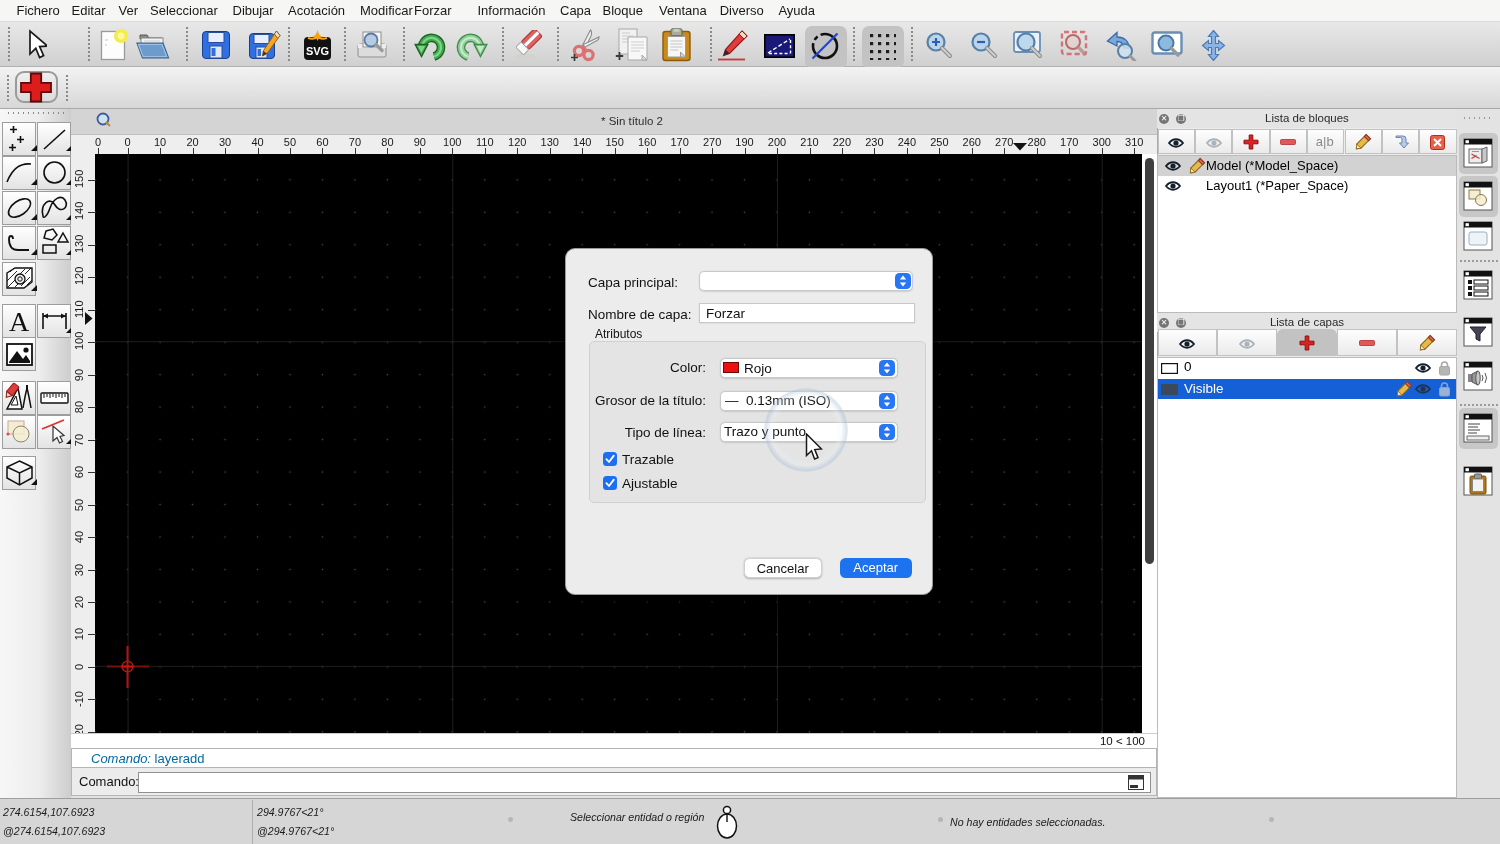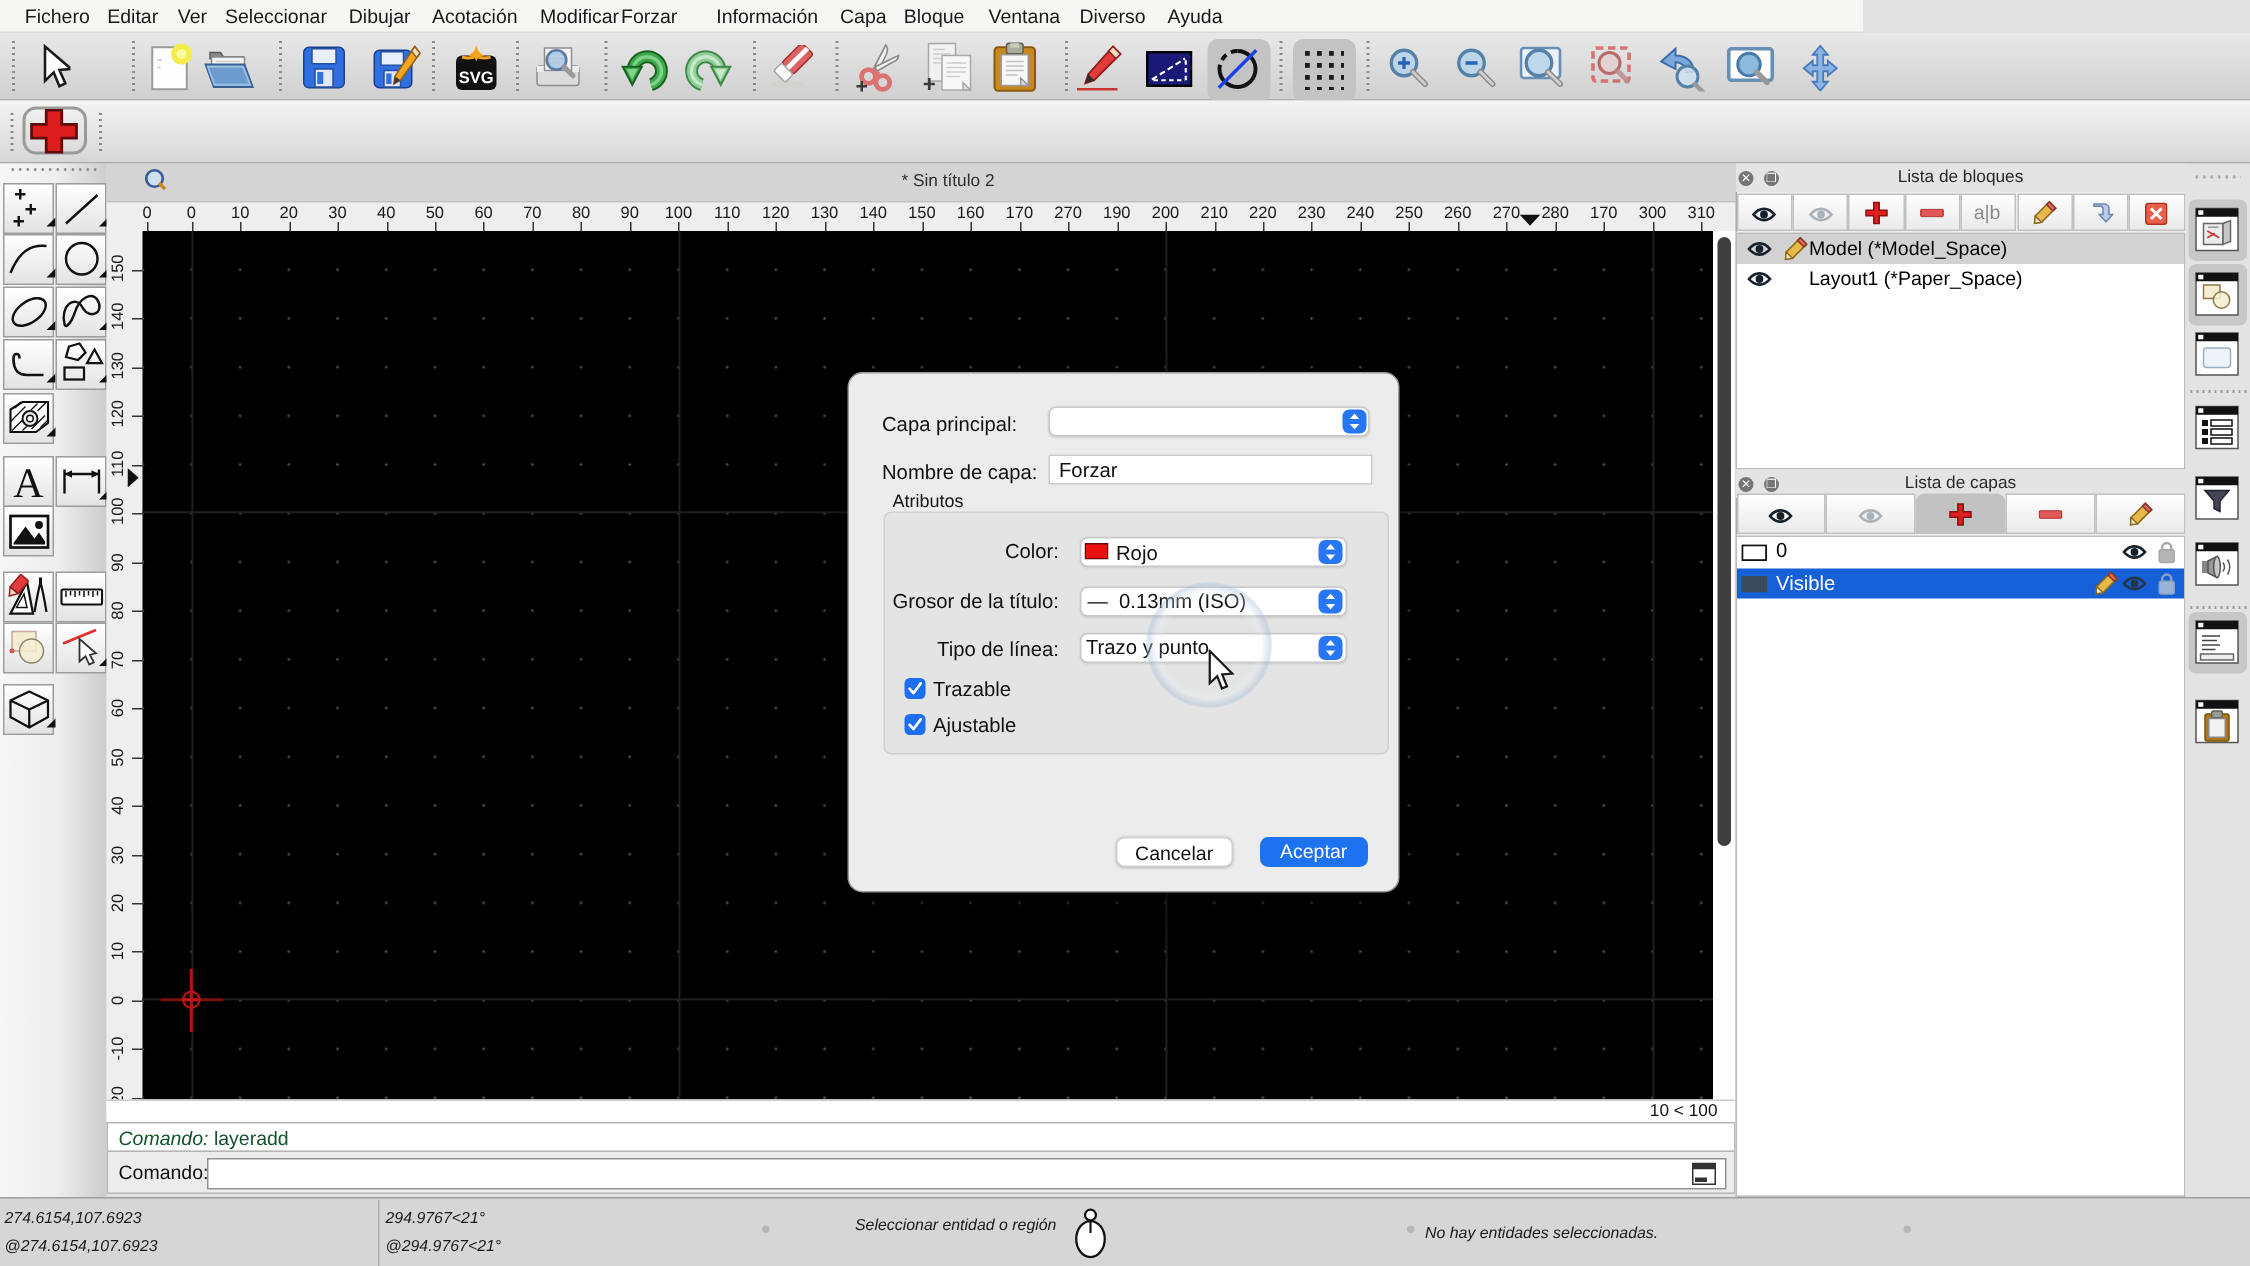--- a/index.html
+++ b/index.html
@@ -1,17 +1,17 @@
 <!DOCTYPE html>
 <html><head><meta charset="utf-8"><style>
 * { margin:0; padding:0; box-sizing:border-box; }
 html,body { width:1500px; height:844px; overflow:hidden; }
 body { font-family:"Liberation Sans", sans-serif; position:relative; background:#e2e2e2;
        -webkit-font-smoothing:antialiased; }
-#menubar { position:absolute; left:0; top:0; width:1242px; height:22px; background:#f6f6f5;
+#menubar { position:absolute; left:0; top:0; width:1500px; height:22px; background:#f6f6f5;
   border-bottom:1px solid #dadada; font-size:13px; color:#191919; }
 #menubar span { position:absolute; top:3px; white-space:nowrap; }
 #tb1 { position:absolute; left:0; top:22px; width:1500px; height:45px;
   background:linear-gradient(#e8e8e8,#d0d0d0); border-bottom:1px solid #b0b0b0; }
 #tb2 { position:absolute; left:0; top:67px; width:1500px; height:42px;
   background:linear-gradient(#f3f3f3,#d7d7d7); border-bottom:1px solid #a8a8a8; }
 .vsep { position:absolute; top:4px; width:2px; height:36px;
   background-image:radial-gradient(circle, #8a8a8a 0.8px, transparent 1px);
   background-size:2px 4px; }
 .vsep2 { position:absolute; top:7px; width:2px; height:28px;
@@ -493,21 +493,21 @@
     <path d="M20.5 0 V42" stroke="#b81313" stroke-width="2"></path>
     <path d="M14 20.5 H27" stroke="#c41717" stroke-width="2"></path>
     <circle cx="20.5" cy="20.5" r="5.4" fill="none" stroke="#bb1414" stroke-width="1.4"></circle>
   </svg>
 <div id="vscroll"></div>
 <div id="vthumb"></div>
 <div id="hstrip">
     <span id="gridinfo">10 &lt; 100</span>
   </div>
 <div id="cmdhist">
-    <span style="position:absolute;left:7px;top:2px;color:#14532d"><i>Comando:</i> layeradd</span>
+    <span style="position:absolute;left:19px;top:2px;color:#0369a1"><i>Comando:</i> layeradd</span>
   </div>
 <div id="cmdrow">
     <span style="position:absolute;left:7px;top:6px;color:#111">Comando:</span>
   <div id="cmdinput"></div>
   <svg style="position:absolute;left:1056px;top:7px" width="16" height="15" viewBox="0 0 16 15">
       <rect x="0.5" y="0.5" width="15" height="14" fill="#fff" stroke="#333"></rect>
       <rect x="0.5" y="0.5" width="15" height="4" fill="#333"></rect>
       <rect x="2" y="10" width="8" height="3" fill="#333"></rect>
     </svg>
 </div>

